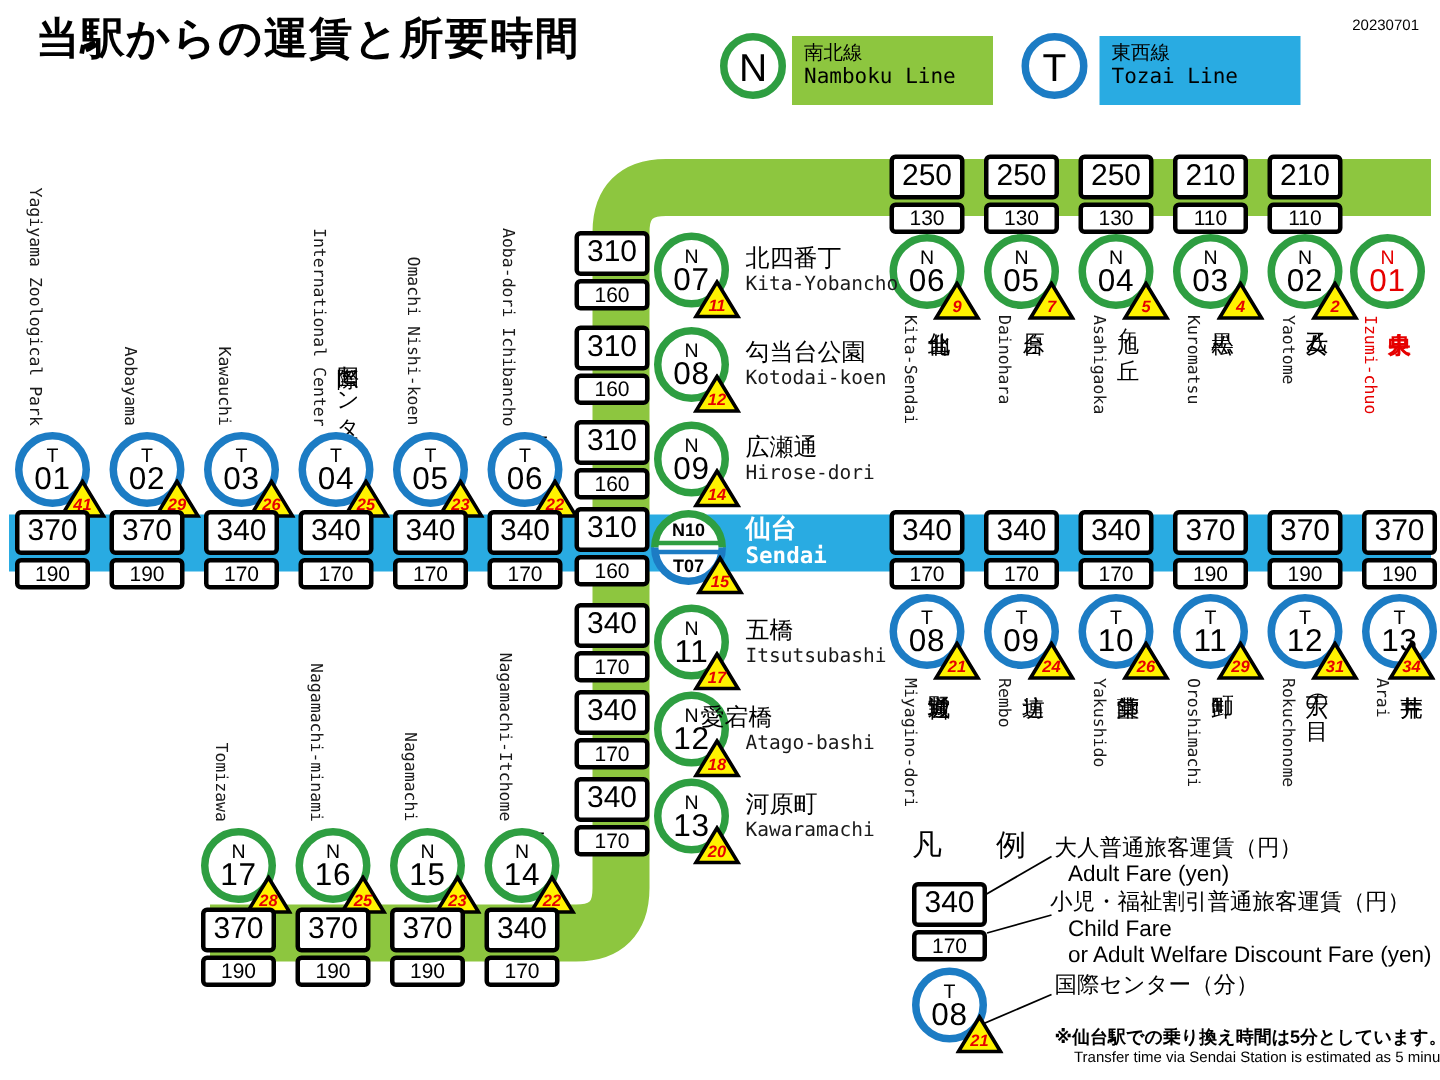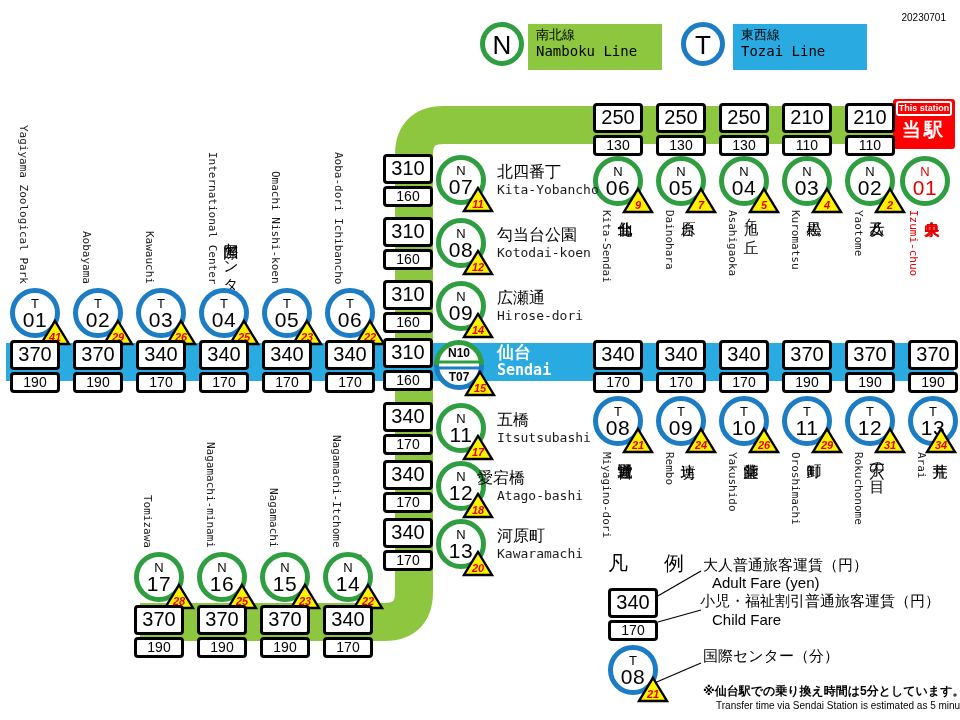--- a/index.html
+++ b/index.html
@@ -65,37 +65,34 @@
 <div class="page">
 
   <svg class="abs" width="960" height="720" style="left:0;top:0">
     <path d="M954,125 H444 Q414,125 414,155 V592 Q414,622 384,622 H140" fill="none" stroke="#8DC63F" stroke-width="38"></path>
     <path d="M6,362 H954" fill="none" stroke="#29ABE2" stroke-width="38"></path>
     <line x1="656" y1="597" x2="701" y2="571" stroke="#000" stroke-width="1.2"></line>
     <line x1="658" y1="622" x2="701" y2="610" stroke="#000" stroke-width="1.2"></line>
     <line x1="652" y1="684" x2="701" y2="663" stroke="#000" stroke-width="1.2"></line>
   </svg>
 
+  <div class="title-ja">当駅からの運賃と所要時間</div>
   <div class="date">20230701</div>
 
   <div class="lcirc" style="left:480px;top:22px;border:5px solid #2E9E41"><span>N</span></div>
   <div class="lbox" style="left:528px;top:24px;background:#8DC63F">
     <div class="ja">南北線</div>
     <div class="en">Namboku Line</div>
   </div>
   <div class="lcirc" style="left:681px;top:22px;border:5px solid #1C7CC4"><span>T</span></div>
   <div class="lbox" style="left:733px;top:24px;background:#29ABE2">
     <div class="ja">東西線</div>
     <div class="en">Tozai Line</div>
   </div>
 
-  <div class="this-box">
-    <div class="this-en">This station</div>
-    <div class="this-ja">当駅</div>
-  </div>
 
   <div class="fare" style="left:593px;top:103px">
       <div class="fa">250</div>
       <div class="fc">130</div>
     </div>
   <div class="badge" style="left:593px;top:156px">
       <span class="blet">N</span>
       <span class="bnum">06</span>
     </div>
   <div class="tri" style="left:622px;top:187px">
@@ -281,21 +278,21 @@
   <div class="badge" style="left:436px;top:461px">
       <span class="blet">N</span>
       <span class="bnum">12</span>
     </div>
   <div class="tri" style="left:462px;top:492px">
       <svg width="32" height="27">
         <polygon points="16,2 30,25 2,25" fill="#FFF200" stroke="#000" stroke-width="2.4"></polygon>
       </svg>
       <span class="tnum">18</span>
     </div>
-  <span class="hja" style="left:477px;top:468px">愛宕橋</span>
+  <span class="hja" style="left:467px;top:468px">愛宕橋</span>
   <span class="hen" style="left:497px;top:488px">Atago-bashi</span>
 
   <div class="fare" style="left:383px;top:518px">
       <div class="fa">340</div>
       <div class="fc">170</div>
     </div>
   <div class="badge" style="left:436px;top:519px">
       <span class="blet">N</span>
       <span class="bnum">13</span>
     </div>
@@ -582,20 +579,21 @@
 
   <div class="leg-title">凡　例</div>
   <span class="leg-ja" style="left:703px;top:556px">大人普通旅客運賃（円）</span>
   <span class="leg-en" style="left:712px;top:574px">Adult Fare (yen)</span>
   <div class="fare" style="left:608px;top:588px">
       <div class="fa">340</div>
       <div class="fc">170</div>
     </div>
   <span class="leg-ja" style="left:700px;top:592px">小児・福祉割引普通旅客運賃（円）</span>
   <span class="leg-en" style="left:712px;top:611px">Child Fare</span>
+  <span class="leg-en" style="left:712px;top:628px">or  Adult Welfare Discount Fare (yen)</span>
   <div class="badge t" style="left:608px;top:645px">
       <span class="blet">T</span>
       <span class="bnum">08</span>
     </div>
   <div class="tri" style="left:637px;top:676px">
       <svg width="32" height="27">
         <polygon points="16,2 30,25 2,25" fill="#FFF200" stroke="#000" stroke-width="2.4"></polygon>
       </svg>
       <span class="tnum">21</span>
     </div>

